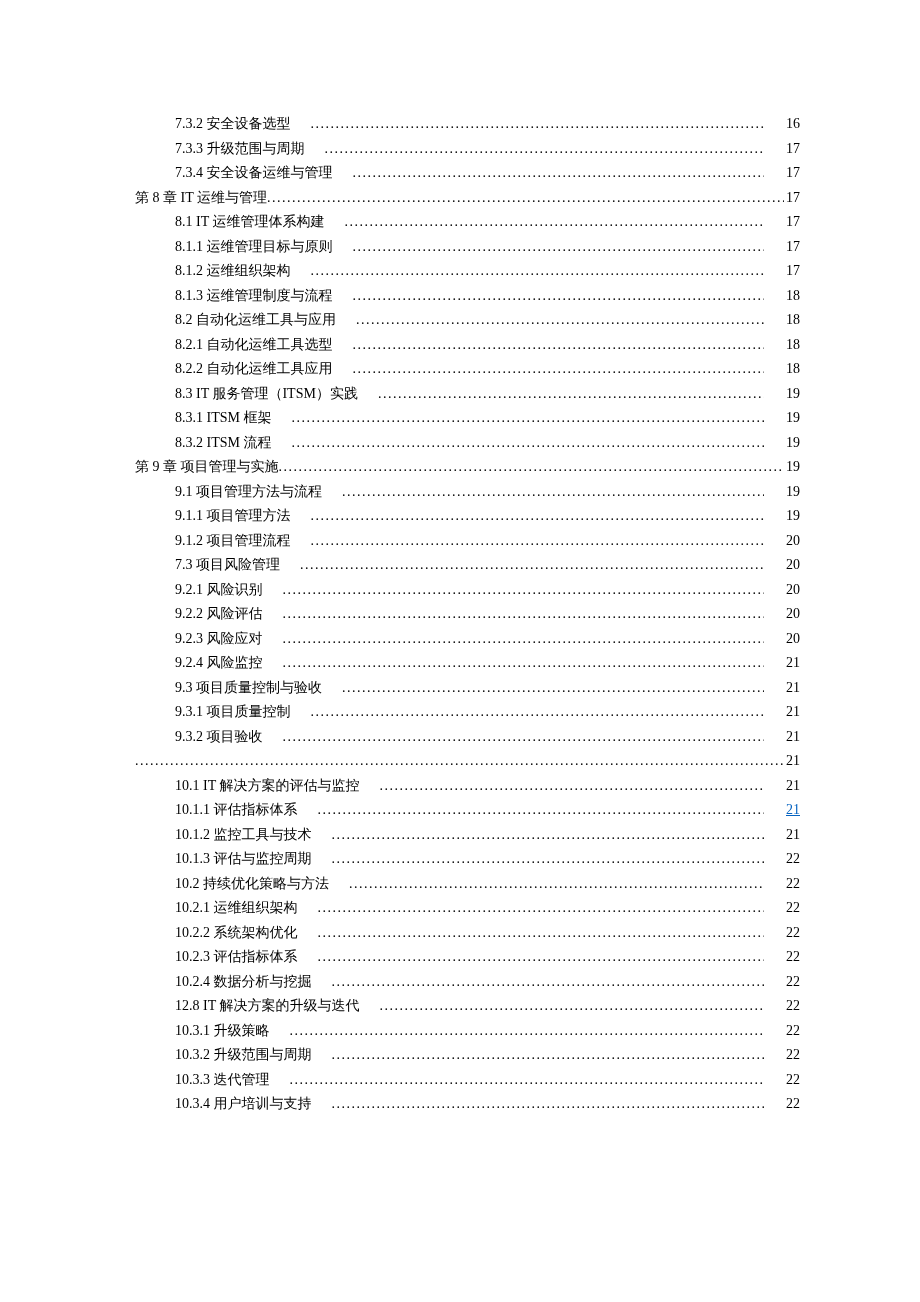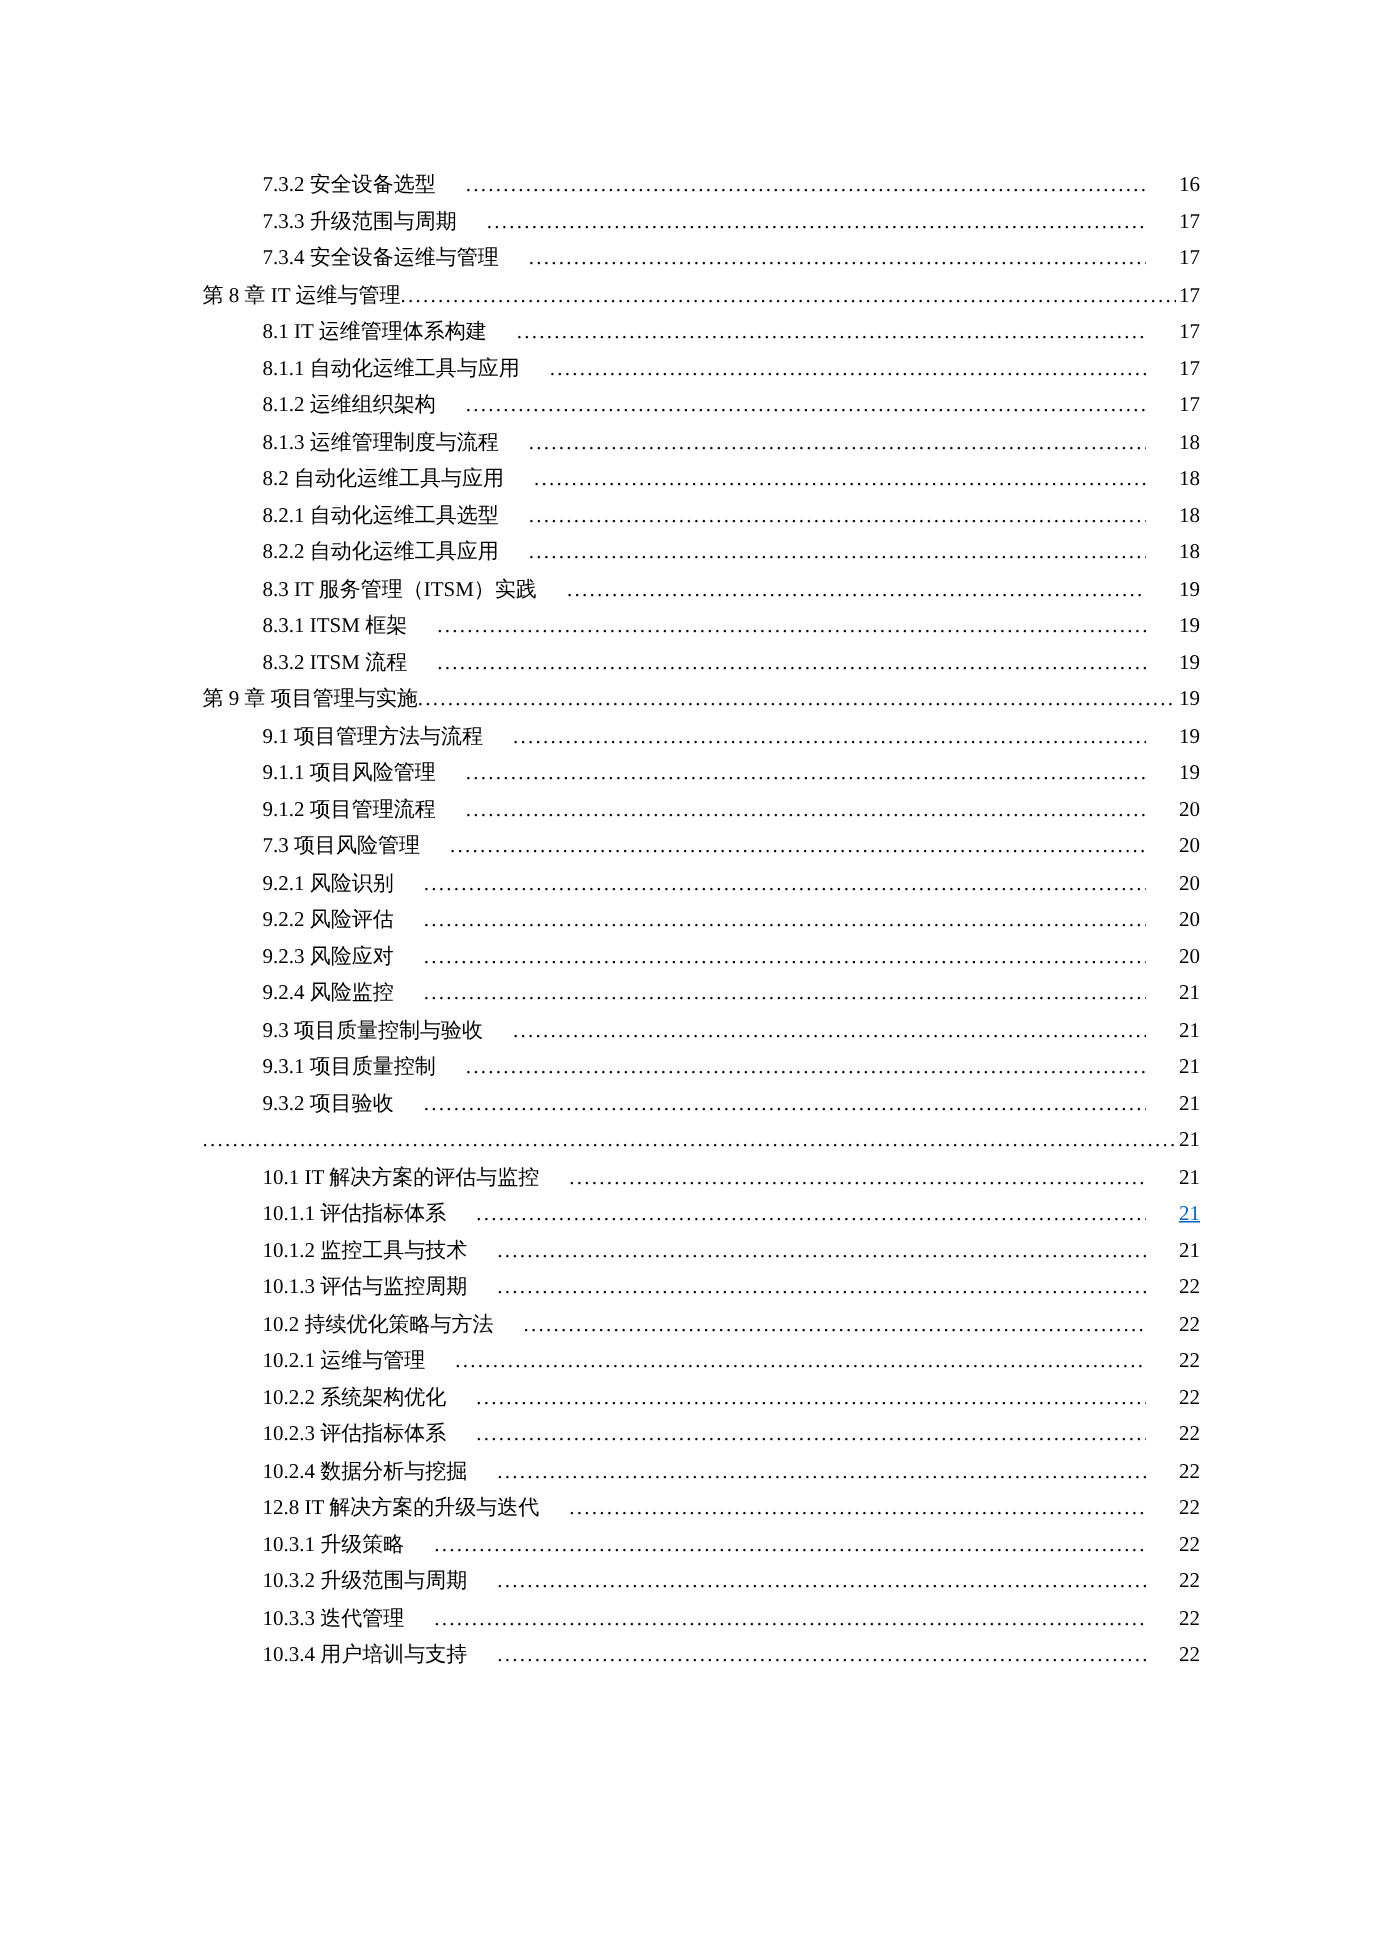--- a/index.html
+++ b/index.html
@@ -60,21 +60,21 @@
       <span class="toc-title">第 8 章 IT 运维与管理</span>
       <span class="toc-dots"></span>
       <span class="toc-page">17</span>
     </div>
     <div class="toc-line level-1">
       <span class="toc-title">8.1 IT 运维管理体系构建</span>
       <span class="toc-dots"></span>
       <span class="toc-page">17</span>
     </div>
     <div class="toc-line level-1">
-      <span class="toc-title">8.1.1 自动化运维工具与应用</span>
+      <span class="toc-title">8.1.1 运维管理目标与原则</span>
       <span class="toc-dots"></span>
       <span class="toc-page">17</span>
     </div>
     <div class="toc-line level-1">
       <span class="toc-title">8.1.2 运维组织架构</span>
       <span class="toc-dots"></span>
       <span class="toc-page">17</span>
     </div>
     <div class="toc-line level-1">
       <span class="toc-title">8.1.3 运维管理制度与流程</span>
@@ -115,21 +115,21 @@
       <span class="toc-title">第 9 章 项目管理与实施</span>
       <span class="toc-dots"></span>
       <span class="toc-page">19</span>
     </div>
     <div class="toc-line level-1">
       <span class="toc-title">9.1 项目管理方法与流程</span>
       <span class="toc-dots"></span>
       <span class="toc-page">19</span>
     </div>
     <div class="toc-line level-1">
-      <span class="toc-title">9.1.1 项目风险管理</span>
+      <span class="toc-title">9.1.1 项目管理方法</span>
       <span class="toc-dots"></span>
       <span class="toc-page">19</span>
     </div>
     <div class="toc-line level-1">
       <span class="toc-title">9.1.2 项目管理流程</span>
       <span class="toc-dots"></span>
       <span class="toc-page">20</span>
     </div>
     <div class="toc-line level-1">
       <span class="toc-title">7.3 项目风险管理</span>
@@ -194,21 +194,21 @@
       <span class="toc-title">10.1.3 评估与监控周期</span>
       <span class="toc-dots"></span>
       <span class="toc-page">22</span>
     </div>
     <div class="toc-line level-1">
       <span class="toc-title">10.2 持续优化策略与方法</span>
       <span class="toc-dots"></span>
       <span class="toc-page">22</span>
     </div>
     <div class="toc-line level-1">
-      <span class="toc-title">10.2.1 运维与管理</span>
+      <span class="toc-title">10.2.1 运维组织架构</span>
       <span class="toc-dots"></span>
       <span class="toc-page">22</span>
     </div>
     <div class="toc-line level-1">
       <span class="toc-title">10.2.2 系统架构优化</span>
       <span class="toc-dots"></span>
       <span class="toc-page">22</span>
     </div>
     <div class="toc-line level-1">
       <span class="toc-title">10.2.3 评估指标体系</span>

